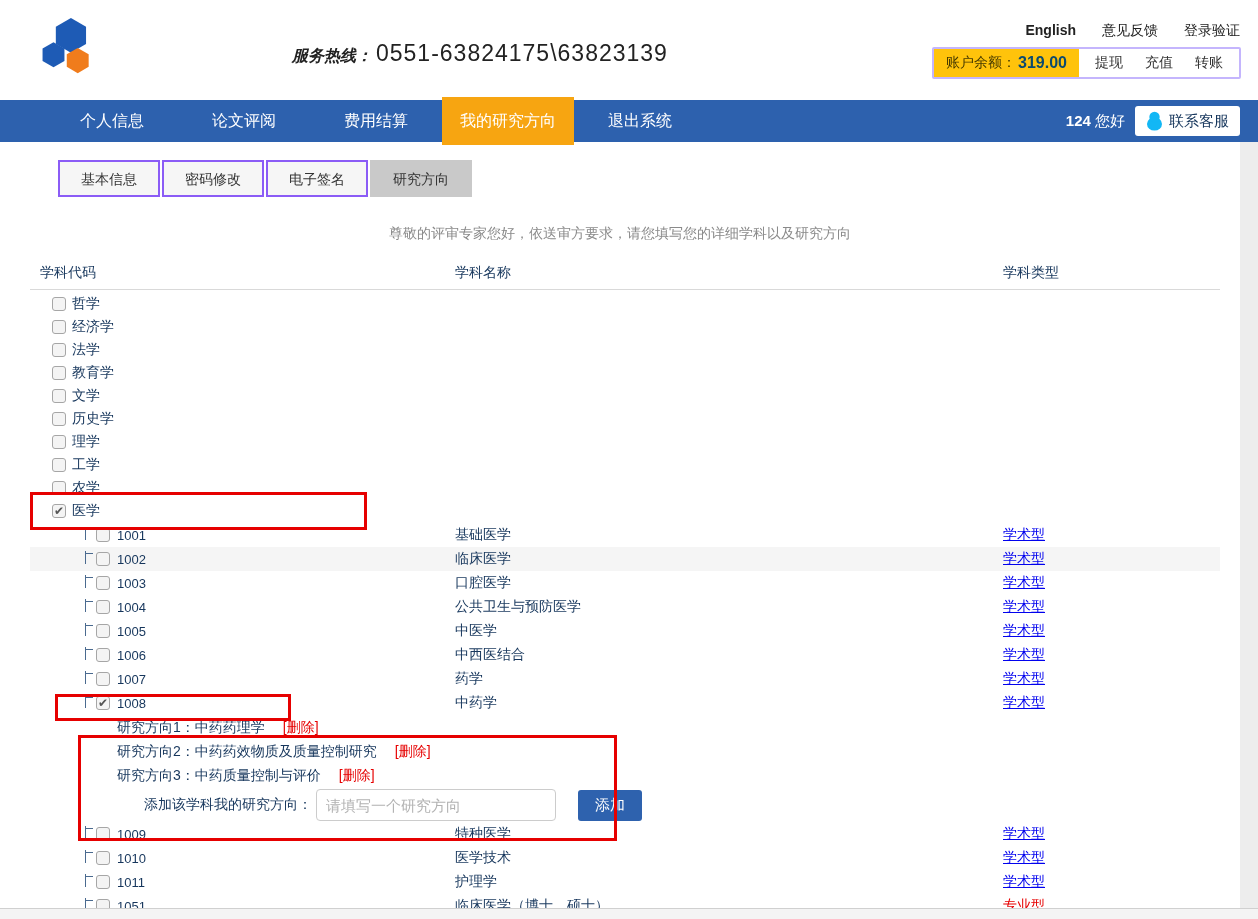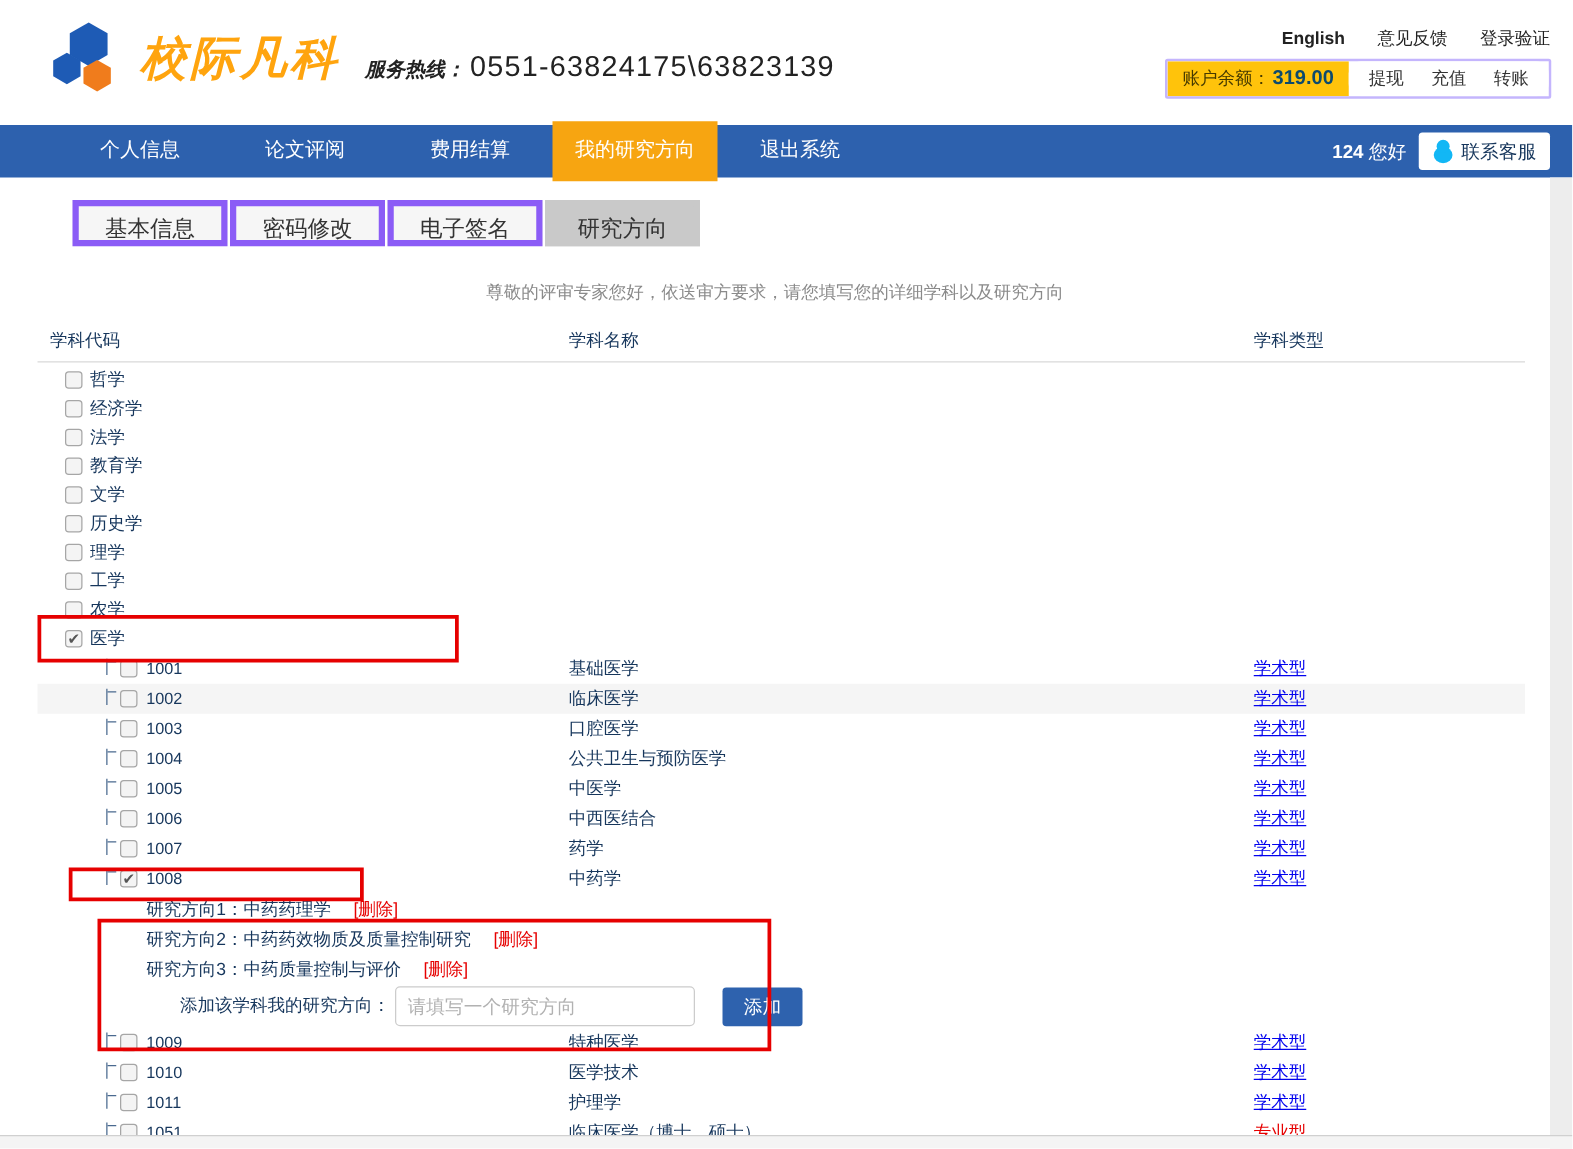--- a/index.html
+++ b/index.html
@@ -31,21 +31,21 @@
   .greet { color:#fff; font-size:15px; }
   .greet b { font-size:15px; }
   .contact-btn { display:flex; align-items:center; gap:6px; background:#fff; border:none; border-radius:3px; height:30px; padding:0 11px; font-size:15px; color:#16365C; cursor:pointer; font-family:inherit; }
 
   
   .gutter { position:absolute; top:142px; right:0; width:18px; height:777px; background:#EDEDED; }
   .footerbar { position:absolute; left:0; top:908px; width:1258px; height:11px; background:#F4F4F4; border-top:1px solid #D0D0D0; z-index:6; }
 
   
   .tabs { position:absolute; left:58px; top:160px; display:flex; gap:2px; }
-  .tab { height:37px; line-height:36px; padding:0 21px; background:#F6F6F6; border:5px solid #8b5cf6; font-size:18px; color:#333; cursor:pointer; }
+  .tab { height:37px; line-height:36px; padding:0 21px; background:#F6F6F6; border:2px solid #8b5cf6; font-size:14px; color:#333; cursor:pointer;font-family:Liberation Mono, monospace; }
   .tab.active { background:#C9C9C9; border-color:#C9C9C9; }
 
   .notice { position:absolute; left:0; top:225px; width:1240px; text-align:center; font-size:14px; color:#8A8A8A; }
 
   
   .table { position:absolute; left:30px; top:260px; width:1190px; height:648px; }
   .thead { position:absolute; left:0; top:0; width:1190px; height:30px; border-bottom:1px solid #D9D9D9; }
   .th { position:absolute; top:4px; font-size:14px; color:#16365C; }
   .row, .srow { position:absolute; left:0; width:1190px; }
   .row { height:23px; }
@@ -81,21 +81,20 @@
 
 <div class="page">
 
   <div class="header">
     <div class="logo">
       <svg width="62" height="62" viewBox="0 0 64 64">
         <polygon points="34,2 18.4,11 18.4,29 34,38 49.6,29 49.6,11" fill="#1E5BB5"></polygon>
         <polygon points="16,27 4.7,33.5 4.7,46.5 16,53 27.3,46.5 27.3,33.5" fill="#1E5BB5"></polygon>
         <polygon points="41,33 29.7,39.5 29.7,52.5 41,59 52.3,52.5 52.3,39.5" fill="#F07C1C"></polygon>
       </svg>
-      <span class="logo-text">校际凡科</span>
     </div>
     <div class="hotline">
       <span class="hotline-label">服务热线：</span>
       <span class="hotline-num">0551-63824175\63823139</span>
     </div>
     <div class="toplinks">
       <span class="tl en">English</span>
       <span class="tl">意见反馈</span>
       <span class="tl">登录验证</span>
     </div>

